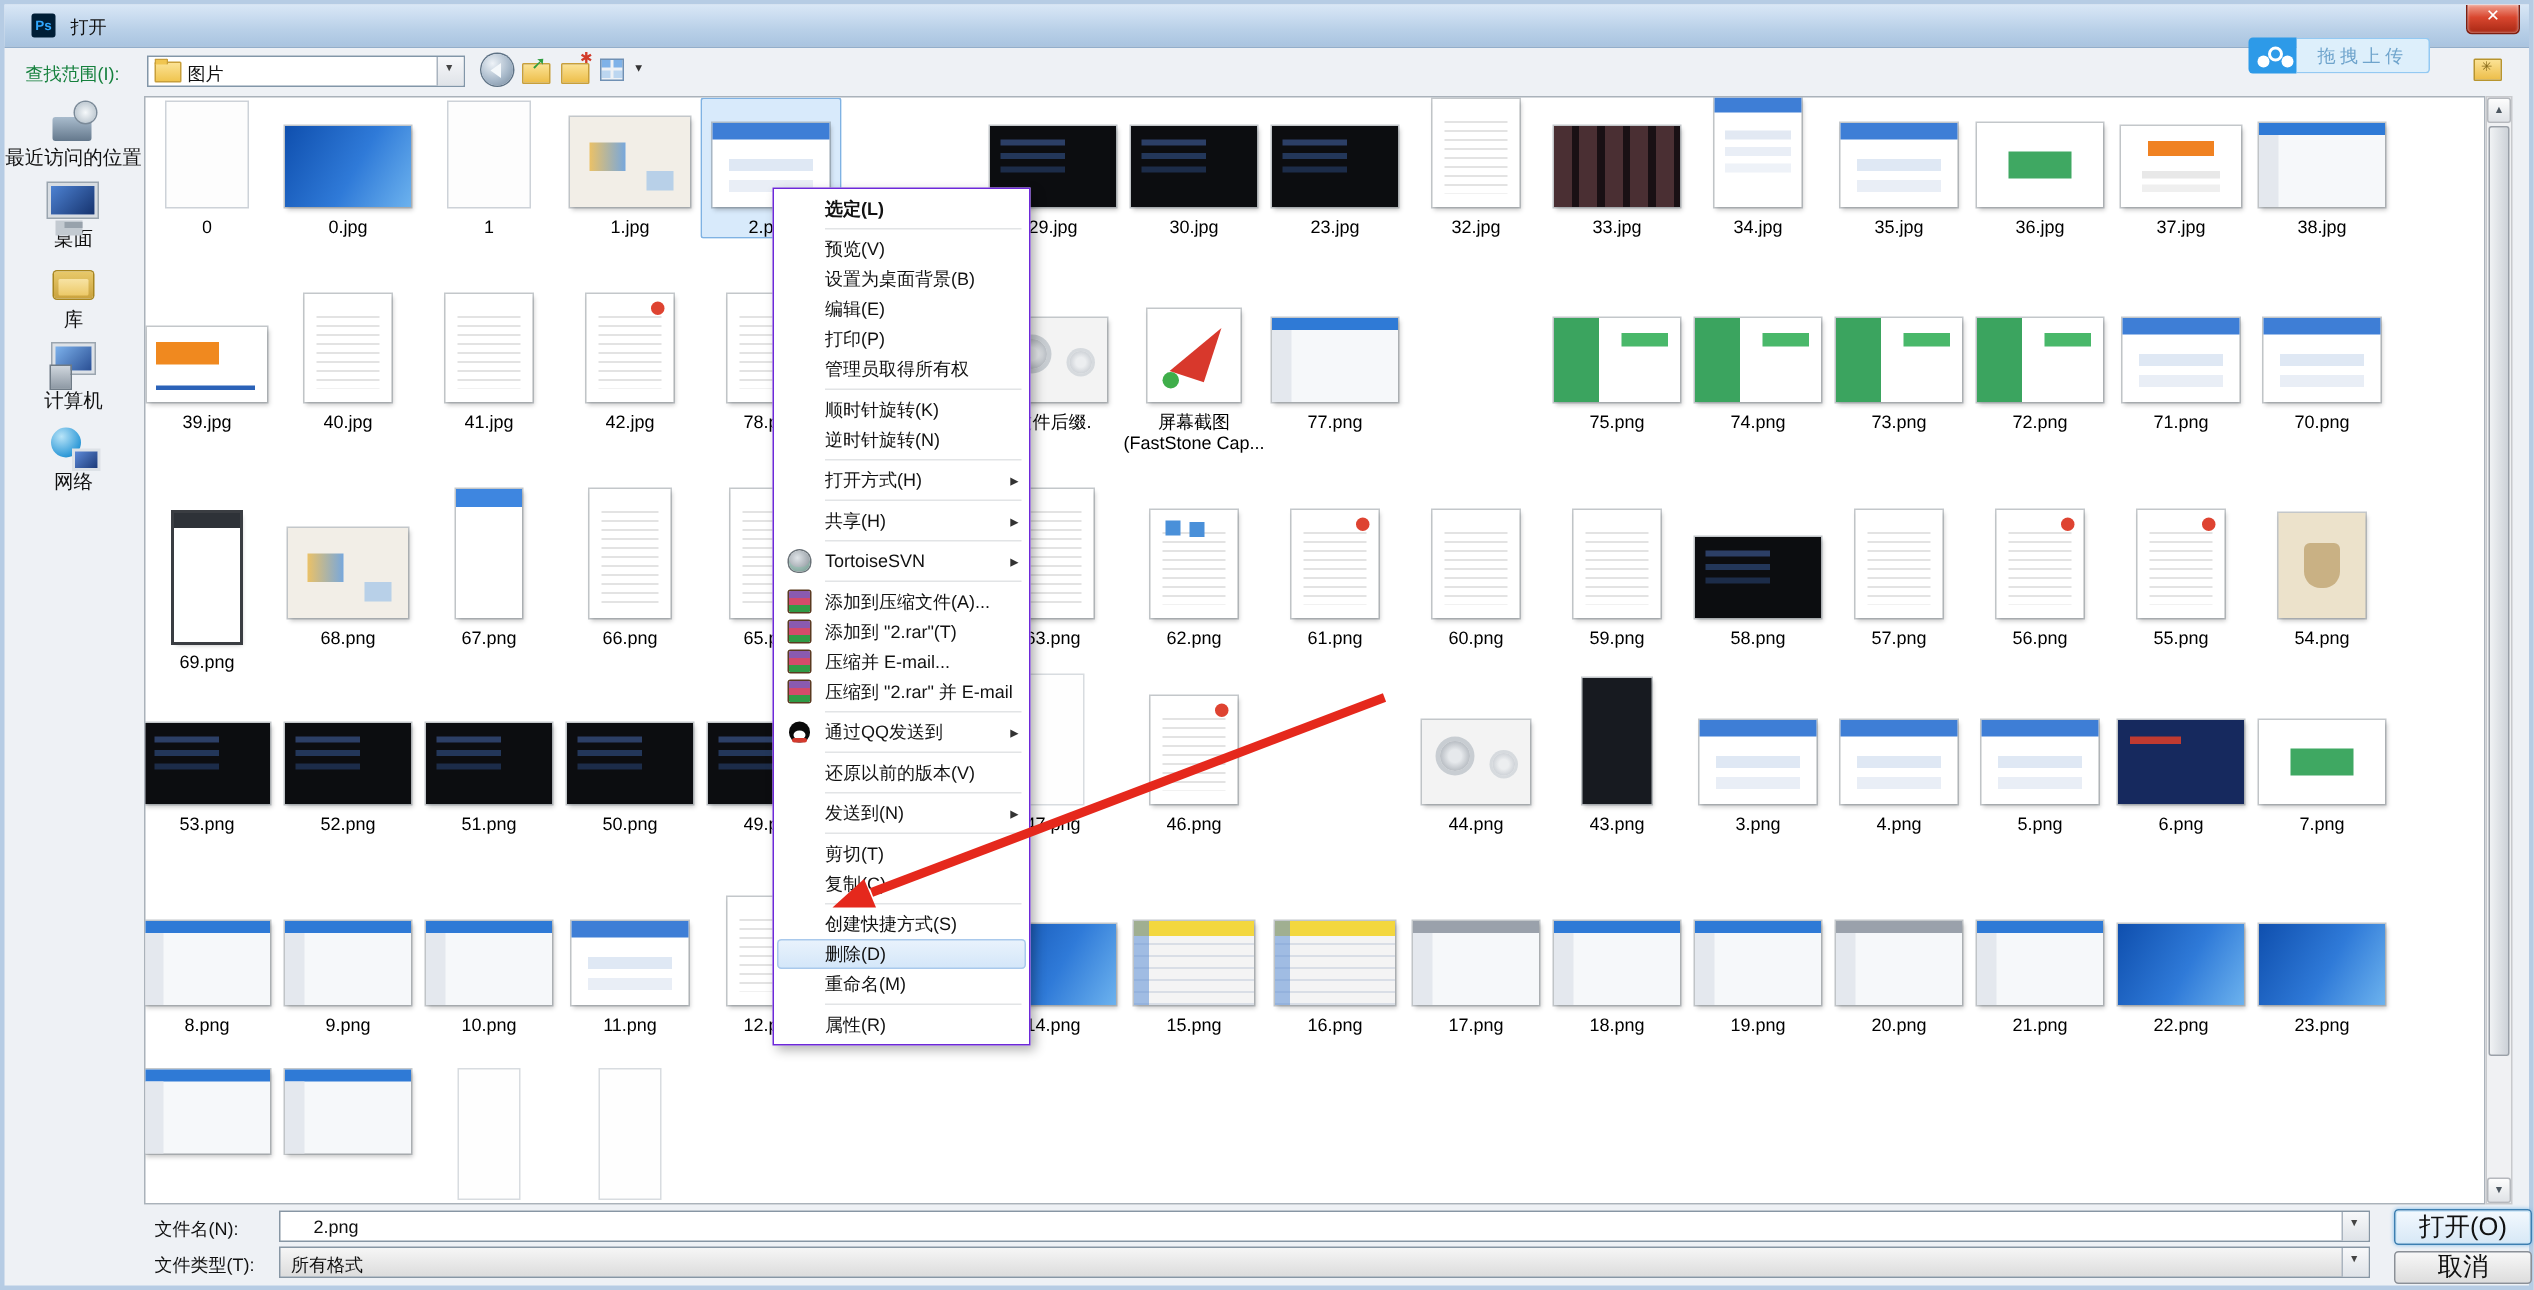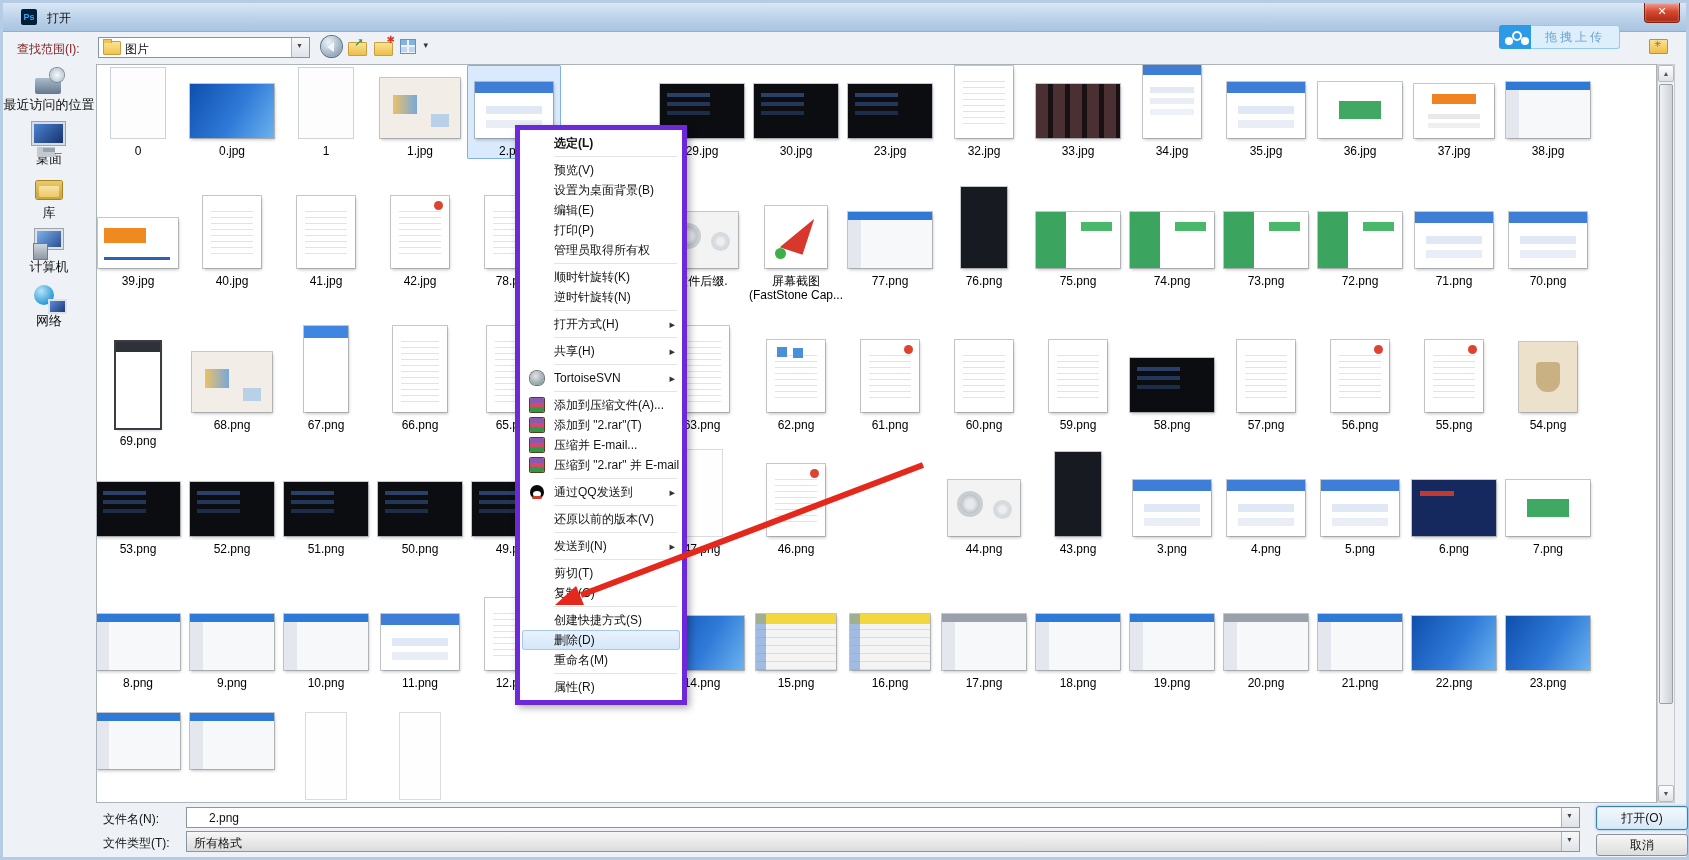--- a/index.html
+++ b/index.html
@@ -5,21 +5,21 @@
   html,body{margin:0;padding:0;}
   body{width:1689px;height:860px;overflow:hidden;font-family:"Liberation Sans","DejaVu Sans",sans-serif;background:#8aa8c6;position:relative;}
   .dialog{position:absolute;inset:0;background:#eef1f5;border:3px solid #b6cce4;box-sizing:border-box;}
   
   .titlebar{position:absolute;left:0;right:0;top:0;height:28px;background:linear-gradient(#d9e7f6,#b9d0e8 60%,#a9c4e0);border-bottom:1px solid #92aecb;}
   .appicon{position:absolute;left:18px;top:6px;width:16px;height:16px;background:#001e36;border-radius:2px;color:#31a8ff;font-size:9px;font-weight:bold;text-align:center;line-height:16px;}
   .title{position:absolute;left:44px;top:7px;font-size:12px;color:#111;}
   .closebtn{position:absolute;right:6px;top:0;width:34px;height:19px;background:linear-gradient(#f0a090,#d9472f 45%,#a82814);border:1px solid #7e1f10;border-top:none;border-radius:0 0 4px 4px;color:#fff;text-align:center;line-height:17px;font-size:11px;font-weight:bold;box-shadow:inset 0 0 2px rgba(255,255,255,.7);}
   
   .toolbar{position:absolute;left:0;right:0;top:28px;height:33px;}
-  .lookin-label{position:absolute;left:14px;top:10px;font-size:12px;color:#7f1d1d;}
+  .lookin-label{position:absolute;left:14px;top:10px;font-size:12px;color:#15803d;}
   .combo-lookin{position:absolute;left:95px;top:6px;width:212px;height:21px;background:#fff;border:1px solid #8296a8;box-sizing:border-box;}
   .folder-ic{position:absolute;left:4px;top:3px;width:16px;height:12px;background:linear-gradient(#fbe294,#f0c550);border:1px solid #c89f3a;border-radius:1px;}
   .folder-ic::before{content:"";position:absolute;left:-1px;top:-3px;width:7px;height:3px;background:#f0c550;border:1px solid #c89f3a;border-bottom:none;border-radius:1px 1px 0 0;}
   .combo-lookin .val{position:absolute;left:26px;top:3px;font-size:12px;color:#111;}
   .combo-dd{position:absolute;right:0;top:0;width:17px;height:100%;background:linear-gradient(#f7f8fa,#dfe3e8);border-left:1px solid #aab4bf;}
   .combo-dd::after{content:"▼";position:absolute;left:4px;top:4px;font-size:7px;color:#444;}
   .tbtn{position:absolute;top:5px;width:21px;height:21px;}
   .tb-back{left:318px;border-radius:50%;background:radial-gradient(circle at 35% 30%,#eef3f8,#a9bacb 55%,#75899d);box-shadow:0 0 0 1px #5e7285;}
   .tb-back::after{content:"";position:absolute;left:6px;top:6px;width:0;height:0;border-top:5px solid transparent;border-bottom:5px solid transparent;border-right:7px solid #f4f8fb;}
   .tb-up{left:344px;}
@@ -120,42 +120,42 @@
   .k-logo{width:80px;height:50px;}
   .k-logo::before{content:"";position:absolute;left:8%;top:20%;width:52%;height:15px;background:#f0891f;}
   .k-logo::after{content:"";position:absolute;left:8%;bottom:8px;width:82%;height:3px;background:#2b62b8;}
   
   .scrollbar{position:absolute;left:1654px;top:61px;width:18px;height:739px;background:#f0f1f3;border:1px solid #c8cacd;box-sizing:border-box;z-index:2;}
   .sb-btn{position:absolute;left:0;width:16px;height:17px;background:linear-gradient(#fdfdfd,#dfe2e6);border:1px solid #b5b8bd;box-sizing:border-box;text-align:center;line-height:15px;font-size:7px;color:#4d5760;border-radius:2px;}
   .sb-up{top:0;}
   .sb-down{bottom:0;}
   .sb-thumb{position:absolute;left:1px;top:19px;width:14px;height:620px;background:linear-gradient(90deg,#f0f2f4,#cdd2d8);border:1px solid #9aa0a8;border-radius:2px;box-sizing:border-box;}
   
-  .ctx{position:absolute;left:512px;top:122px;width:172px;background:#fff;border:5px solid #6d28d9;box-shadow:3px 3px 7px rgba(0,0,0,.3);padding:3px 2px;box-sizing:border-box;z-index:40;}
+  .ctx{position:absolute;left:512px;top:122px;width:172px;background:#fff;border:1px solid #6d28d9;box-shadow:3px 3px 7px rgba(0,0,0,.3);padding:3px 2px;box-sizing:border-box;z-index:40;}
   .mi{position:relative;height:20px;line-height:20px;font-size:12px;padding-left:32px;color:#121212;white-space:nowrap;overflow:hidden;}
   .mi.bold{font-weight:bold;}
   .mi.hover{background:linear-gradient(#eaf3fc,#d3e6f9);box-shadow:inset 0 0 0 1px #a9c9ec;border-radius:3px;}
   .mi .ic{position:absolute;left:8px;top:3px;width:14px;height:14px;}
   .ic-winrar{background:linear-gradient(#8a5ab0 0 34%,#d24a6a 34% 67%,#2f9a46 67%);box-shadow:0 0 0 1px #5a3a20;border-radius:1px;}
   .ic-tortoisesvn{background:radial-gradient(circle at 40% 35%,#dfe4e8,#7d858d);border-radius:50% 50% 42% 42%;box-shadow:inset 0 -3px 0 #5d93 ,0 0 0 1px #6a7278;}
   .ic-qq{background:#0a0a0a;border-radius:50% 50% 46% 46%;}
   .ic-qq::before{content:"";position:absolute;left:3px;top:6px;width:8px;height:6px;background:#fff;border-radius:50%;}
   .ic-qq::after{content:"";position:absolute;left:2px;bottom:0;width:10px;height:3px;background:#d33a2e;border-radius:2px;}
   .mi .arr{position:absolute;right:5px;top:0;}
   .mi .arr::after{content:"▸";font-size:11px;color:#333;}
   .msep{height:1px;background:#e2e4e6;margin:3px 3px 3px 32px;}
   
   .anno{position:absolute;left:0;top:0;width:1689px;height:860px;pointer-events:none;z-index:50;}
   
   .footer-label{position:absolute;font-size:12px;color:#111;}
   .combo-file{position:absolute;left:183px;width:1394px;height:21px;background:#fff;border:1px solid #8796a4;box-sizing:border-box;}
   .combo-file .val{position:absolute;left:22px;top:3px;font-size:12px;color:#111;}
   .combo-type{background:linear-gradient(#f6f6f6,#dcdcdc);}
   .combo-type .val{left:7px;}
-  .btn{position:absolute;left:1593px;width:92px;text-align:center;font-size:12px;color:#111;box-sizing:border-box;border-radius:3px;}
+  .btn{position:absolute;left:1593px;width:92px;text-align:center;font-size:17px;color:#111;box-sizing:border-box;border-radius:3px;}
   .btn-open{top:803px;height:24px;line-height:22px;background:linear-gradient(#f3f9fe,#d7e8f6);border:1px solid #3c7fb1;box-shadow:0 0 3px #7ab8e8,inset 0 0 0 1px #cfe8f8;}
   .btn-cancel{top:831px;height:22px;line-height:20px;background:linear-gradient(#f7f7f7,#dddddd);border:1px solid #8b9097;}
 </style>
 </head>
 <body>
 
 <div class="dialog">
 
   <div class="titlebar">
     <span class="appicon"><span>Ps</span></span>
@@ -292,24 +292,20 @@
       </div>
       <div class="cell" style="left: 652px; top: 122px; height: 102px;">
         <div class="th k-feather"></div>
         <div class="flabel">屏幕截图</div>
         <div class="flabel2">(FastStone Cap...</div>
       </div>
       <div class="cell" style="left: 746px; top: 122px; height: 102px;">
         <div class="th k-win"></div>
         <div class="flabel">77.png</div>
       </div>
-      <div class="cell" style="left: 840px; top: 122px; height: 102px;">
-        <div class="th k-darktall"></div>
-        <div class="flabel">76.png</div>
-      </div>
       <div class="cell" style="left: 934px; top: 122px; height: 102px;">
         <div class="th k-green"></div>
         <div class="flabel">75.png</div>
       </div>
       <div class="cell" style="left: 1028px; top: 122px; height: 102px;">
         <div class="th k-green"></div>
         <div class="flabel">74.png</div>
       </div>
       <div class="cell" style="left: 1122px; top: 122px; height: 102px;">
         <div class="th k-green"></div>

